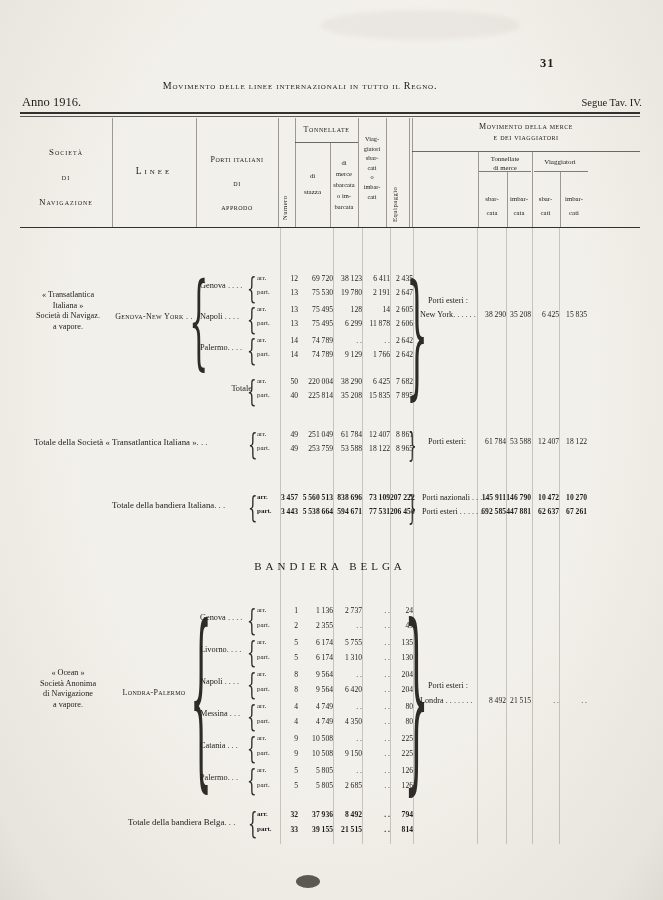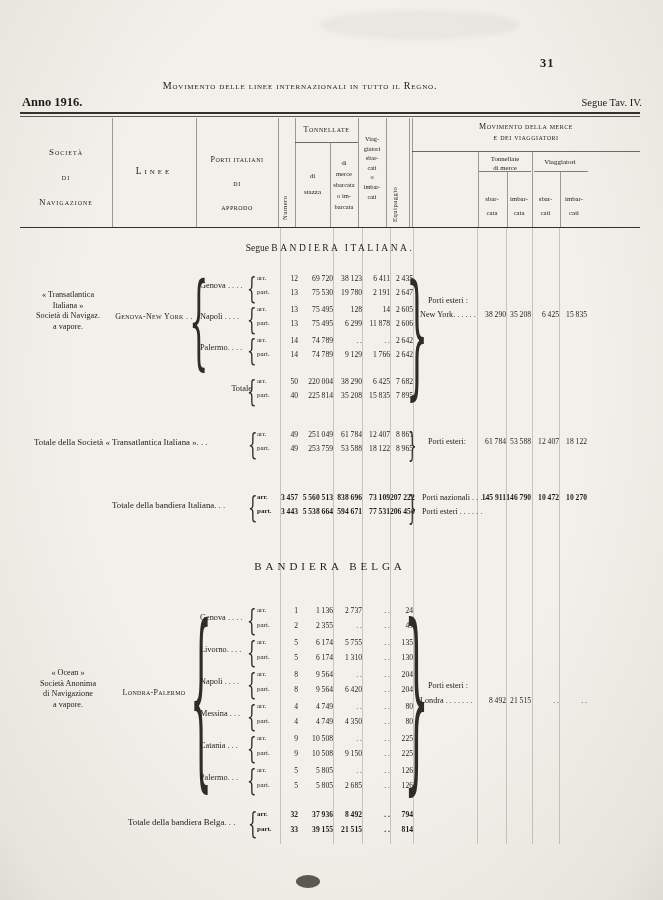--- a/index.html
+++ b/index.html
@@ -29,21 +29,21 @@
   .smudge{position:absolute;border-radius:50%;background:rgba(90,85,75,.05);filter:blur(2px);}
 </style>
 </head>
 <body>
 
 <div class="page">
 
   <div class="abs smudge" style="left:320px;top:10px;width:200px;height:30px"></div>
   <div class="abs" style="left:540px;top:56px;width:40px;font-size:12.5px;font-weight:bold;letter-spacing:1px">31</div>
   <div class="abs sc ctr" style="left:70px;top:80px;width:460px;font-size:10px;letter-spacing:.8px">Movimento delle linee internazionali in tutto il Regno.</div>
-  <div class="abs" style="left:22px;top:95px;font-size:12.5px;font-weight:bold">Anno 1916.</div>
+  <div class="abs" style="left:22px;top:95px;font-size:12.5px;font-weight:normal">Anno 1916.</div>
   <div class="abs" style="left:500px;top:97px;width:142px;text-align:right;font-size:10.5px"><span class="it">Segue</span> <span>Tav. IV.</span></div>
 
   <div class="hl" style="left:20px;top:112px;width:620px;height:2px"></div>
   <div class="hl" style="left:20px;top:116px;width:620px;height:1px;opacity:.8"></div>
 
   <div class="hl" style="left:20px;top:227px;width:620px;height:1.4px"></div>
 
   <div class="vl" style="left:112px;top:118px;height:109px"></div>
   <div class="vl" style="left:196px;top:118px;height:109px"></div>
   <div class="vl" style="left:278px;top:118px;height:109px"></div>
@@ -104,21 +104,20 @@
   <div class="hdr ctr" style="left:532px;top:158px;width:56px;font-size:7px">Viaggiatori</div>
   <div class="hdr pre ctr" style="left:479px;top:192px;width:26px;font-size:6.8px;line-height:14px">sbar-
 cata</div>
   <div class="hdr pre ctr" style="left:507px;top:192px;width:24px;font-size:6.8px;line-height:14px">imbar-
 cata</div>
   <div class="hdr pre ctr" style="left:533px;top:192px;width:25px;font-size:6.8px;line-height:14px">sbar-
 cati</div>
   <div class="hdr pre ctr" style="left:561px;top:192px;width:26px;font-size:6.8px;line-height:14px">imbar-
 cati</div>
 
-  <div class="abs ctr" style="left:180px;top:243px;width:300px;font-size:9.5px"><span class="it">Segue</span> <span style="letter-spacing:2.5px">BANDIERA ITALIANA.</span></div>
 
   <div class="abs pre ctr" style="left:18px;top:290px;width:100px;font-size:8.2px;line-height:10.5px">« Transatlantica
 Italiana »
 Società di Navigaz.
 a vapore.</div>
   <div class="abs sc ctr" style="left:110px;top:312px;width:88px;font-size:8px;letter-spacing:.3px;white-space:nowrap">Genova-New York . .</div>
   <span class="br" style="left:189px;top:270px;font-size:102px;transform:scale(.3,1)">{</span>
 
   <span class="port" style="top:281px">Genova . . . .</span>
   <span class="br" style="left:247px;top:273px;font-size:30px;transform:scale(.5,1)">{</span>
@@ -253,20 +252,26 @@
     </div>
   <span class="br" style="left:408px;top:490px;font-size:34px;transform:scale(.4,1)">}</span>
   <span class="rlab it" style="left:422px;top:493px">Porti nazionali . . . .</span>
   <div class="dr" style="top:493px;font-weight:bold">
       <span class="cell r0">145 911</span>
       <span class="cell r1">146 790</span>
       <span class="cell r2">10 472</span>
       <span class="cell r3">10 270</span>
     </div>
   <span class="rlab it" style="left:422px;top:507px">Porti esteri . . . . . .</span>
+  <div class="dr" style="top:507px;font-weight:bold">
+      <span class="cell r0">692 585</span>
+      <span class="cell r1">447 881</span>
+      <span class="cell r2">62 637</span>
+      <span class="cell r3">67 261</span>
+    </div>
 
   <div class="abs ctr" style="left:180px;top:560px;width:300px;font-size:11px;letter-spacing:4px">BANDIERA BELGA</div>
 
   <div class="abs pre ctr" style="left:18px;top:668px;width:100px;font-size:8.2px;line-height:10.5px">« Ocean »
 Società Anonima
 di Navigazione
 a vapore.</div>
   <div class="abs sc ctr" style="left:110px;top:688px;width:88px;font-size:8px;letter-spacing:.3px;white-space:nowrap">Londra-Palermo</div>
   <span class="br" style="left:190px;top:602px;font-size:192px;transform:scale(.18,1)">{</span>
 

